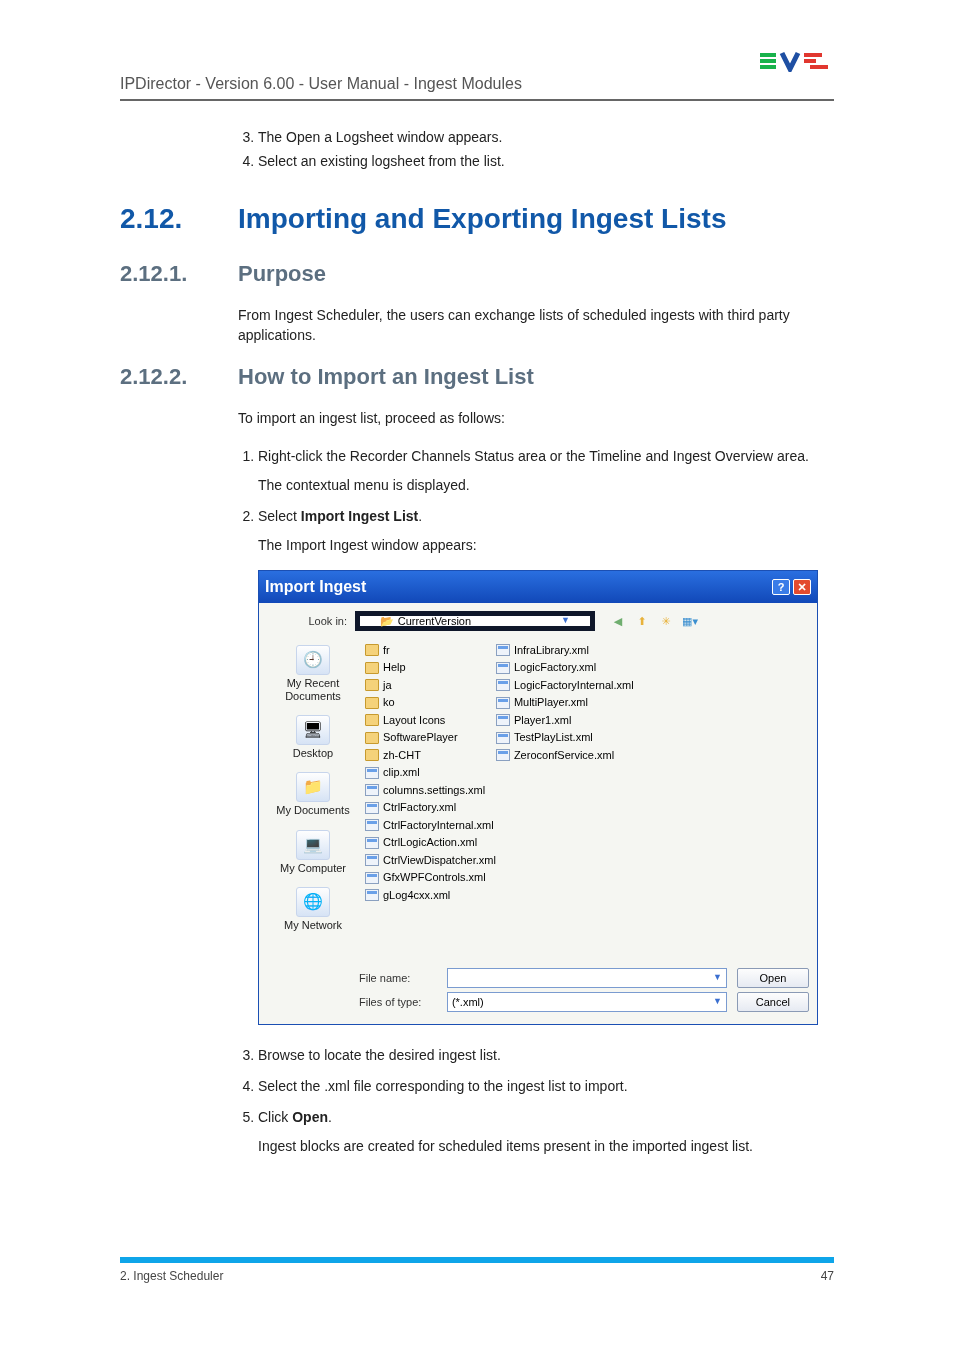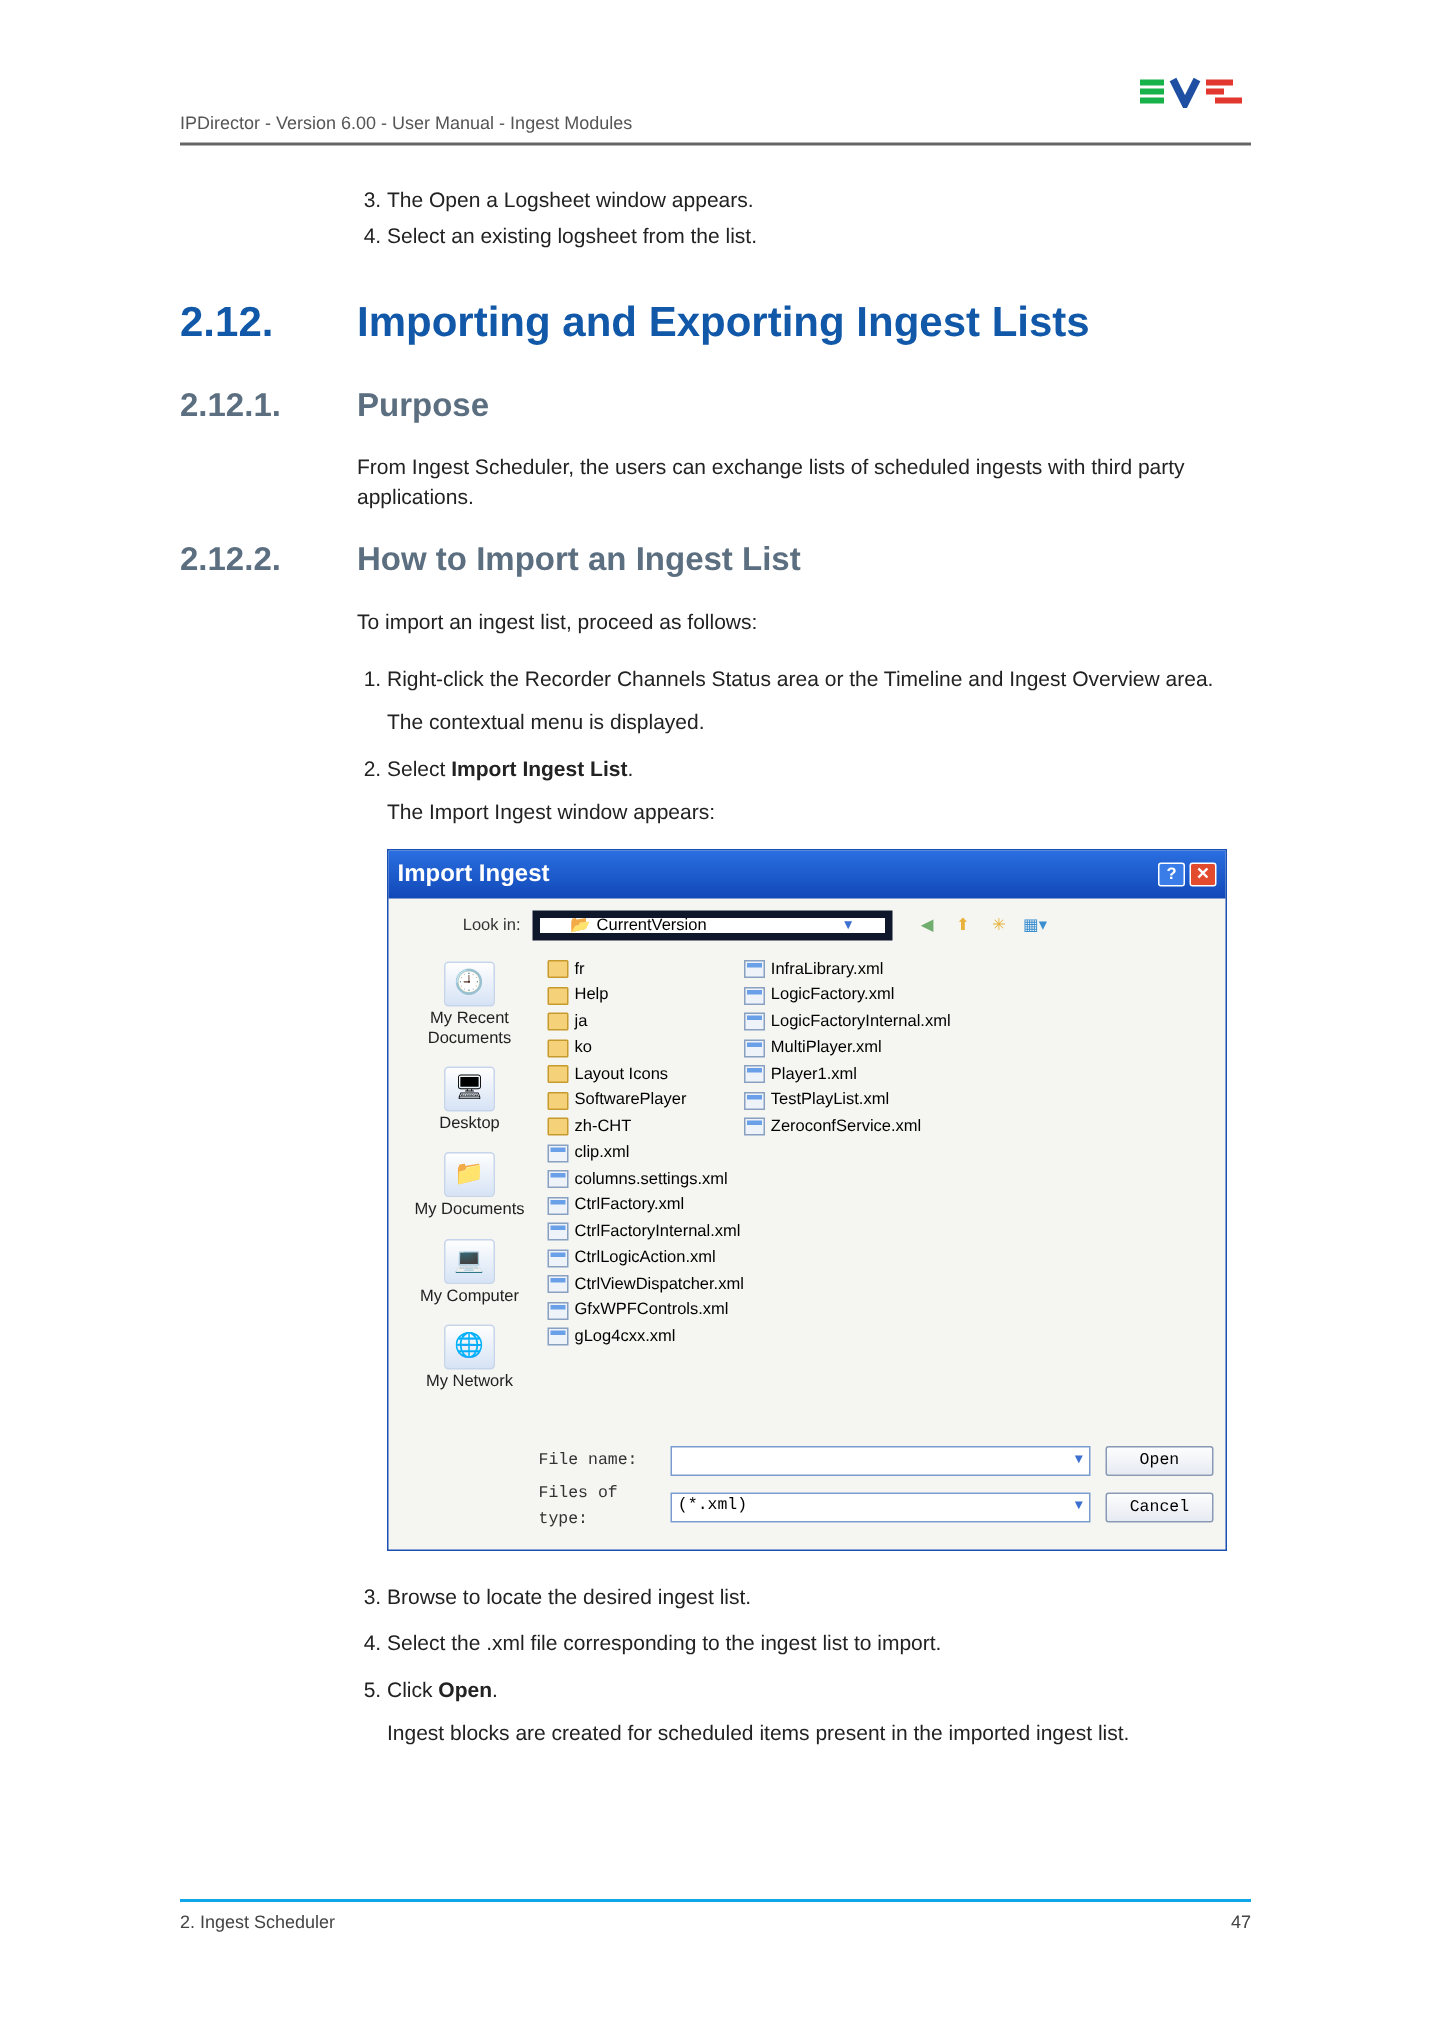--- a/index.html
+++ b/index.html
@@ -1,19 +1,19 @@
 <!DOCTYPE html>
 <html><head>
 <meta charset="utf-8">
 <style>
   * { box-sizing: border-box; margin: 0; padding: 0; }
   body { font-family: Arial, sans-serif; font-size: 14px; color: #222; background: #fff; width: 954px; }
   .logo-bar { position: absolute; top: 50px; right: 120px; }
   .page { padding: 75px 120px 40px 120px; position: relative; }
-  .header-line { font-size: 12px; color: #555; border-bottom: 2px solid #666; padding-bottom: 6px; margin-bottom: 28px; }
+  .header-line { font-size: 16px; color: #555; border-bottom: 2px solid #666; padding-bottom: 6px; margin-bottom: 28px; }
   .content { margin-left: 118px; }
   ol.cont { list-style: decimal; padding-left: 20px; }
   ol.cont li { margin: 8px 0; font-size: 14px; }
   h1.sec { color: #1158a8; font-size: 28px; font-weight: 700; margin: 34px 0 26px -118px; }
   h1.sec .num { display: inline-block; width: 118px; }
   h2.sub { color: #5c6f80; font-size: 22px; font-weight: 700; margin: 18px 0 18px -118px; }
   h2.sub .num { display: inline-block; width: 118px; }
   p.body { margin: 10px 0 18px 0; line-height: 1.45; }
   ol.proc { list-style: decimal; padding-left: 20px; }
   ol.proc > li { margin: 10px 0; line-height: 1.5; }
@@ -38,27 +38,27 @@
   .sidebar .place { margin: 6px 0 12px 0; }
   .sidebar .place .pic { width: 34px; height: 30px; margin: 0 auto 2px auto; border: 1px solid #c7d5ec; border-radius: 3px; background: linear-gradient(#fefefe,#d6e3f5); display: flex; align-items: center; justify-content: center; font-size: 16px; }
   .sidebar .place .lab { font-size: 11px; color: #222; line-height: 1.2; }
   .file-cols { flex: 1; display: flex; padding: 2px 0 4px 6px; }
   .file-cols ul { list-style: none; }
   .file-cols li { display: flex; align-items: center; gap: 4px; margin: 1px 0; white-space: nowrap; }
   .ficon { width: 14px; height: 12px; display: inline-block; }
   .ficon.folder { background: #f5d27a; border: 1px solid #c79a2e; border-radius: 1px; }
   .ficon.xml { border: 1px solid #8aa0c0; background: #eef3fa; position: relative; }
   .ficon.xml::before { content: ""; position: absolute; top: 1px; left: 1px; right: 1px; height: 3px; background: #6aa0e8; }
-  .bottom-rows { margin-top: 24px; font-family: Liberation Mono, monospace; }
+  .bottom-rows { margin-top: 24px; }
   .brow { display: flex; align-items: center; gap: 10px; margin: 4px 0; }
   .brow .blbl { width: 80px; color: #333; margin-left: 92px; }
   .brow .binput { flex: 0 0 280px; height: 20px; border: 1px solid #7a9bd0; background: #fff; display: flex; align-items: center; padding: 0 4px; justify-content: space-between; }
   .brow .binput .drop { color: #3b6fd0; font-size: 9px; }
   .brow .bbtn { width: 74px; height: 20px; border: 1px solid #8a9ab5; background: linear-gradient(#fdfdfd,#e6eaf2); text-align: center; line-height: 18px; border-radius: 2px; }
-  .footer { margin-top: 100px; border-top: 2px solid #0ea5e9; padding-top: 6px; font-size: 12px; color: #444; display: flex; justify-content: space-between; }
+  .footer { margin-top: 100px; border-top: 6px solid #0ea5e9; padding-top: 6px; font-size: 12px; color: #444; display: flex; justify-content: space-between; }
 </style>
 </head>
 <body>
 
 <div class="page">
 
   <div class="logo-bar">
     <svg width="74" height="22" viewBox="0 0 74 22">
       <rect x="0" y="3" width="16" height="4" fill="#18b24b"></rect>
       <rect x="0" y="9" width="16" height="4" fill="#18b24b"></rect>

